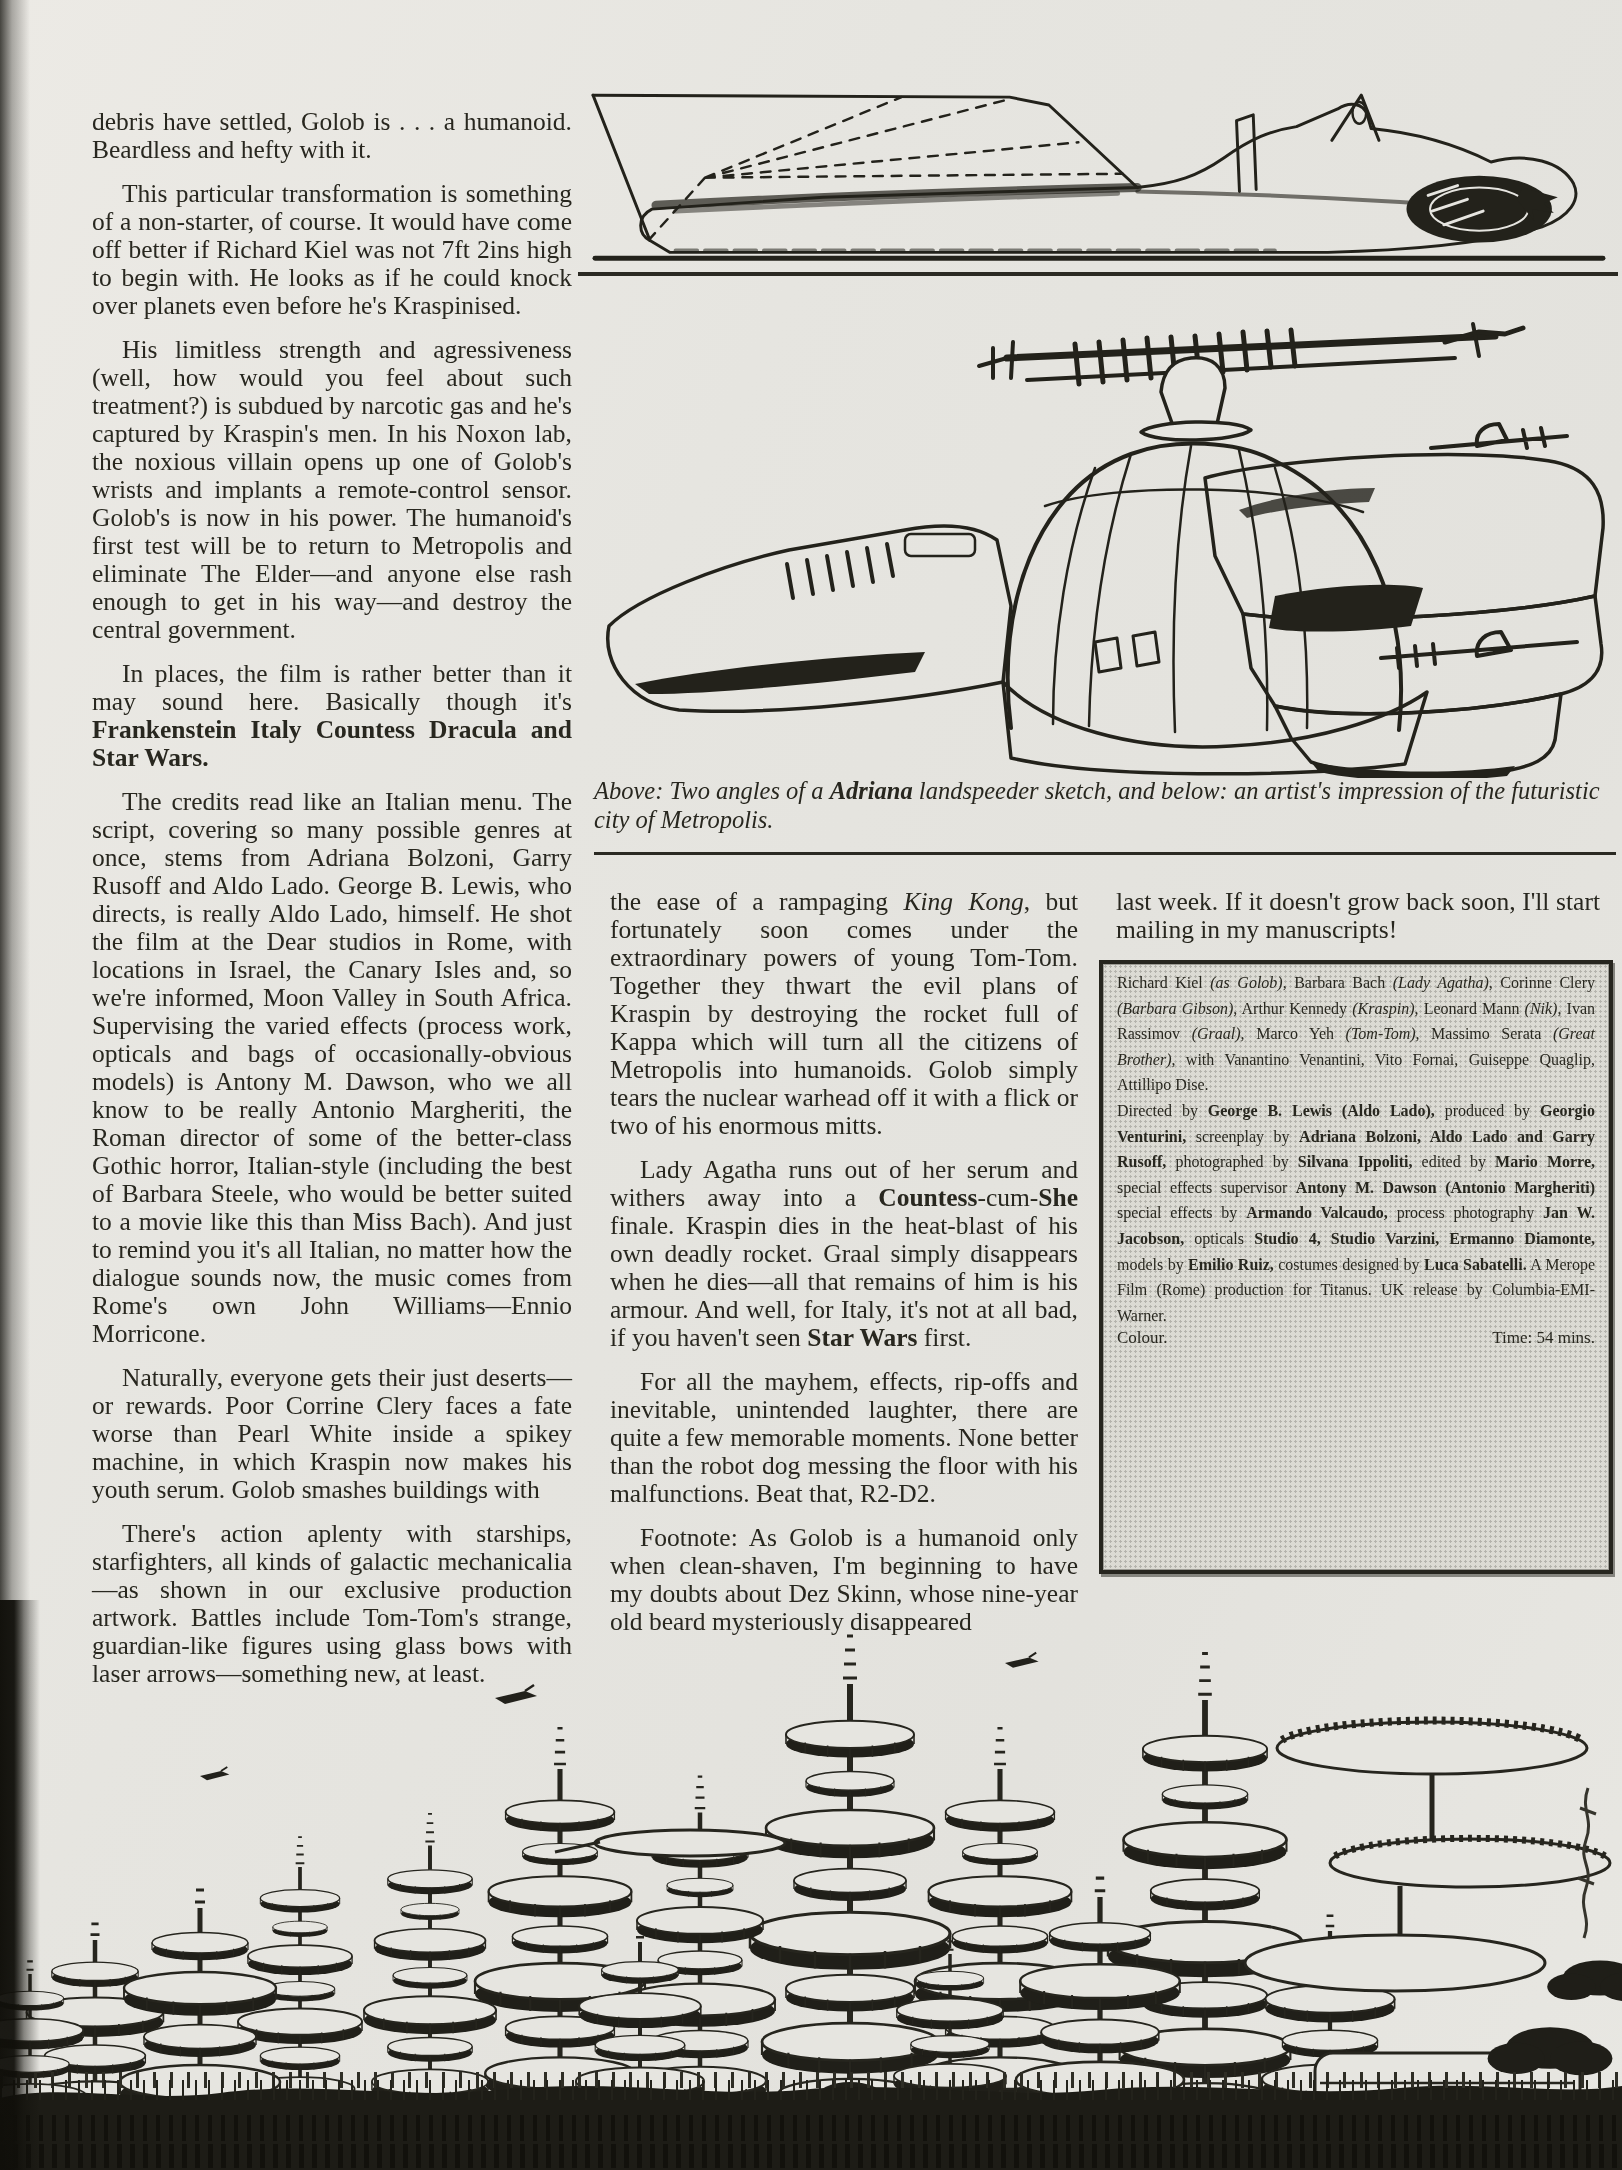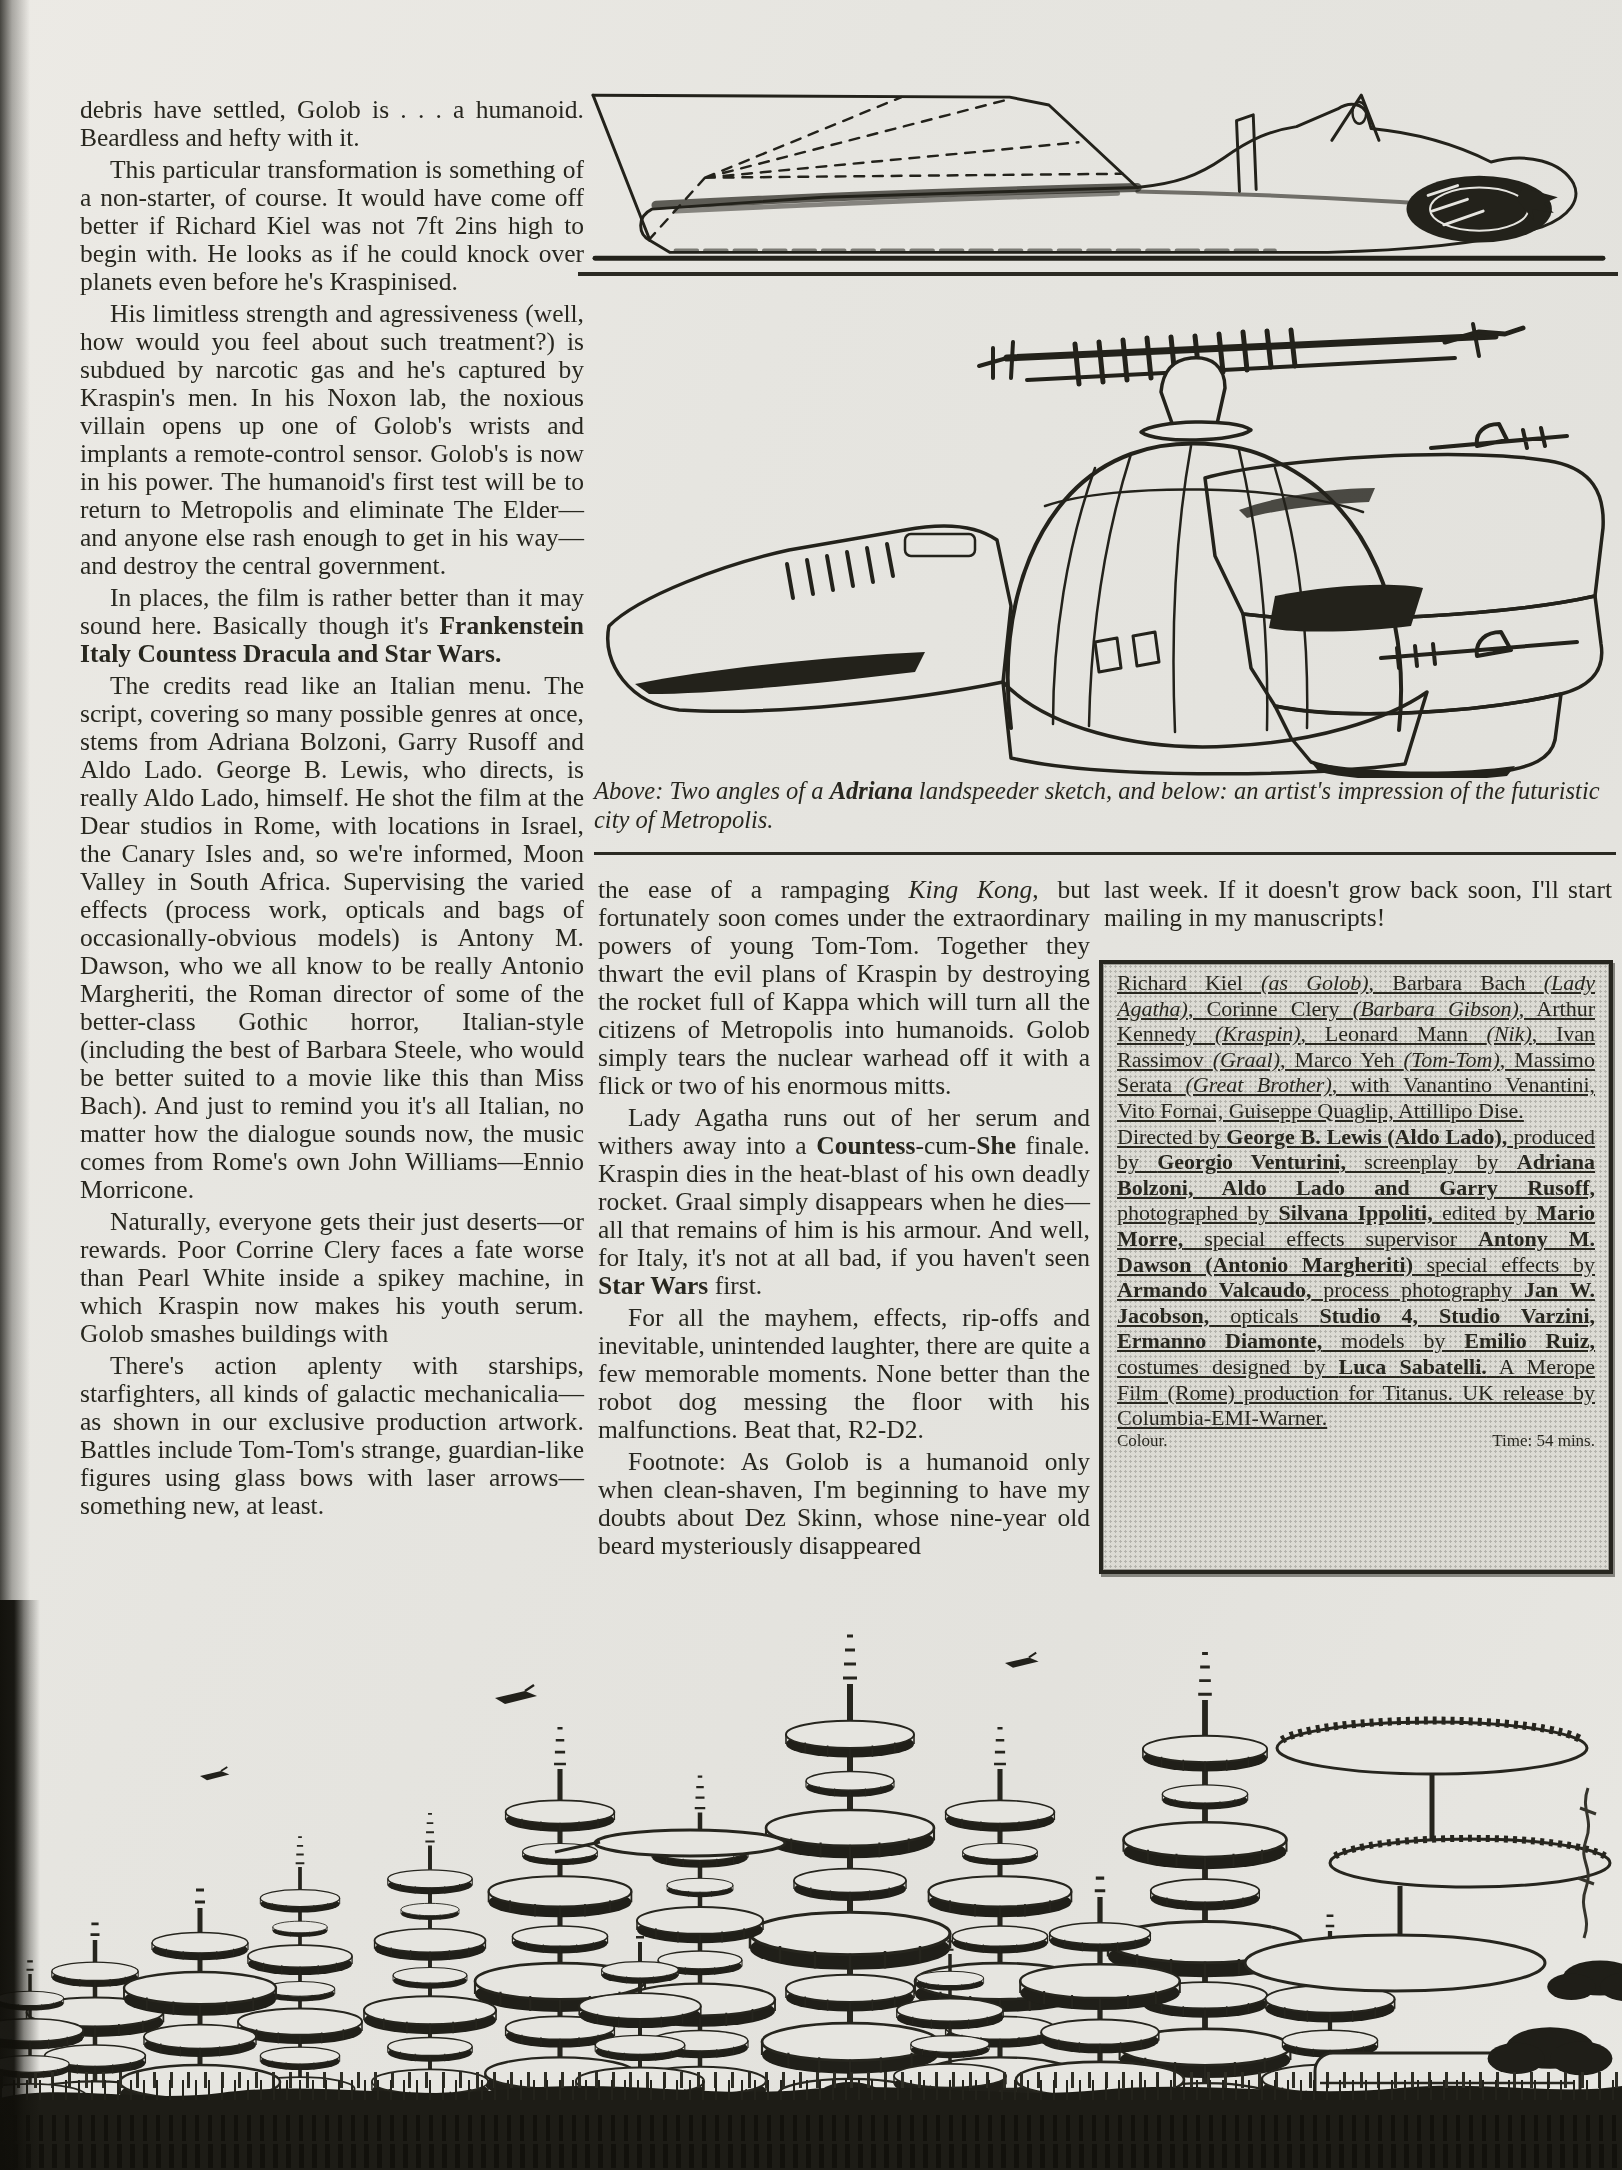--- a/index.html
+++ b/index.html
@@ -4,21 +4,21 @@
 <style>
   html,body{margin:0;padding:0;background:#b9b8b3;}
   #page{position:relative;width:1622px;height:2170px;overflow:hidden;
         background:linear-gradient(115deg,#eceae5 0%,#e6e5e0 35%,#e3e2dd 70%,#e8e7e2 100%);
         font-family:"Liberation Serif", serif;color:#28271f;}
   .scan-edge{position:absolute;left:0;top:0;width:30px;height:2170px;
         background:linear-gradient(to right, rgba(40,39,34,.85) 0px, rgba(40,39,34,.35) 12px, rgba(40,39,34,0) 30px);}
   .scan-edge-bottom{position:absolute;left:0;top:1600px;width:40px;height:570px;
         background:linear-gradient(to right, rgba(16,15,10,.95) 0 14px, rgba(16,15,10,.45) 24px, rgba(16,15,10,0) 40px);}
   .col{position:absolute;font-size:25.5px;line-height:28px;text-align:justify;}
-  .col p{margin:4px;}
+  .col p{margin:16px;}
   .col p.ind{text-indent:30px;}
   .b{font-weight:bold;}
   .i{font-style:italic;}
   .col-left{left:76px;top:92px;width:512px;}
   .col-middle{left:594px;top:872px;width:500px;}
   .col-right{left:1100px;top:872px;width:516px;}
   .caption{position:absolute;left:594px;top:776px;width:1014px;font-size:24.5px;line-height:29px;font-style:italic;}
   .caption p{margin:0;}
   .rule{position:absolute;background:#2b2a23;}
   .rule-sketch{left:578px;top:272px;width:1040px;height:4px;}
@@ -27,21 +27,21 @@
   .sketch-front{position:absolute;left:575px;top:296px;width:1045px;height:482px;}
   .city{position:absolute;left:0px;top:1628px;width:1622px;height:542px;}
   .infobox{position:absolute;left:1099px;top:960px;width:514px;height:614px;box-sizing:border-box;
         border:4px solid #26251e;box-shadow:inset 0 0 0 1px rgba(38,37,30,.35), 2px 3px 0 rgba(38,37,30,.5);
         background-color:#dcdbd4;
         background-image:radial-gradient(circle, #b5b4ad 1.1px, rgba(0,0,0,0) 1.4px);
         background-size:5px 5px;
         padding:6px 14px 8px 14px;}
   .infobox h2{margin:2px 0 4px 0;font-size:33px;line-height:38px;font-weight:normal;}
   .infobox h2 .t{font-weight:bold;}
-  .box-body{font-size:22px;line-height:25.6px;text-align:justify;text-decoration:underline;}
+  .box-body{font-size:16px;line-height:25.6px;text-align:justify;}
   .box-body p{margin:0;}
   .boxfoot{display:flex;justify-content:space-between;font-size:17px;}
   svg .ink{stroke:#23221b;fill:none;stroke-linecap:round;stroke-linejoin:round;}
 </style>
 </head>
 <body>
 
 <div id="page">
 
   <div class="scan-edge"></div>

